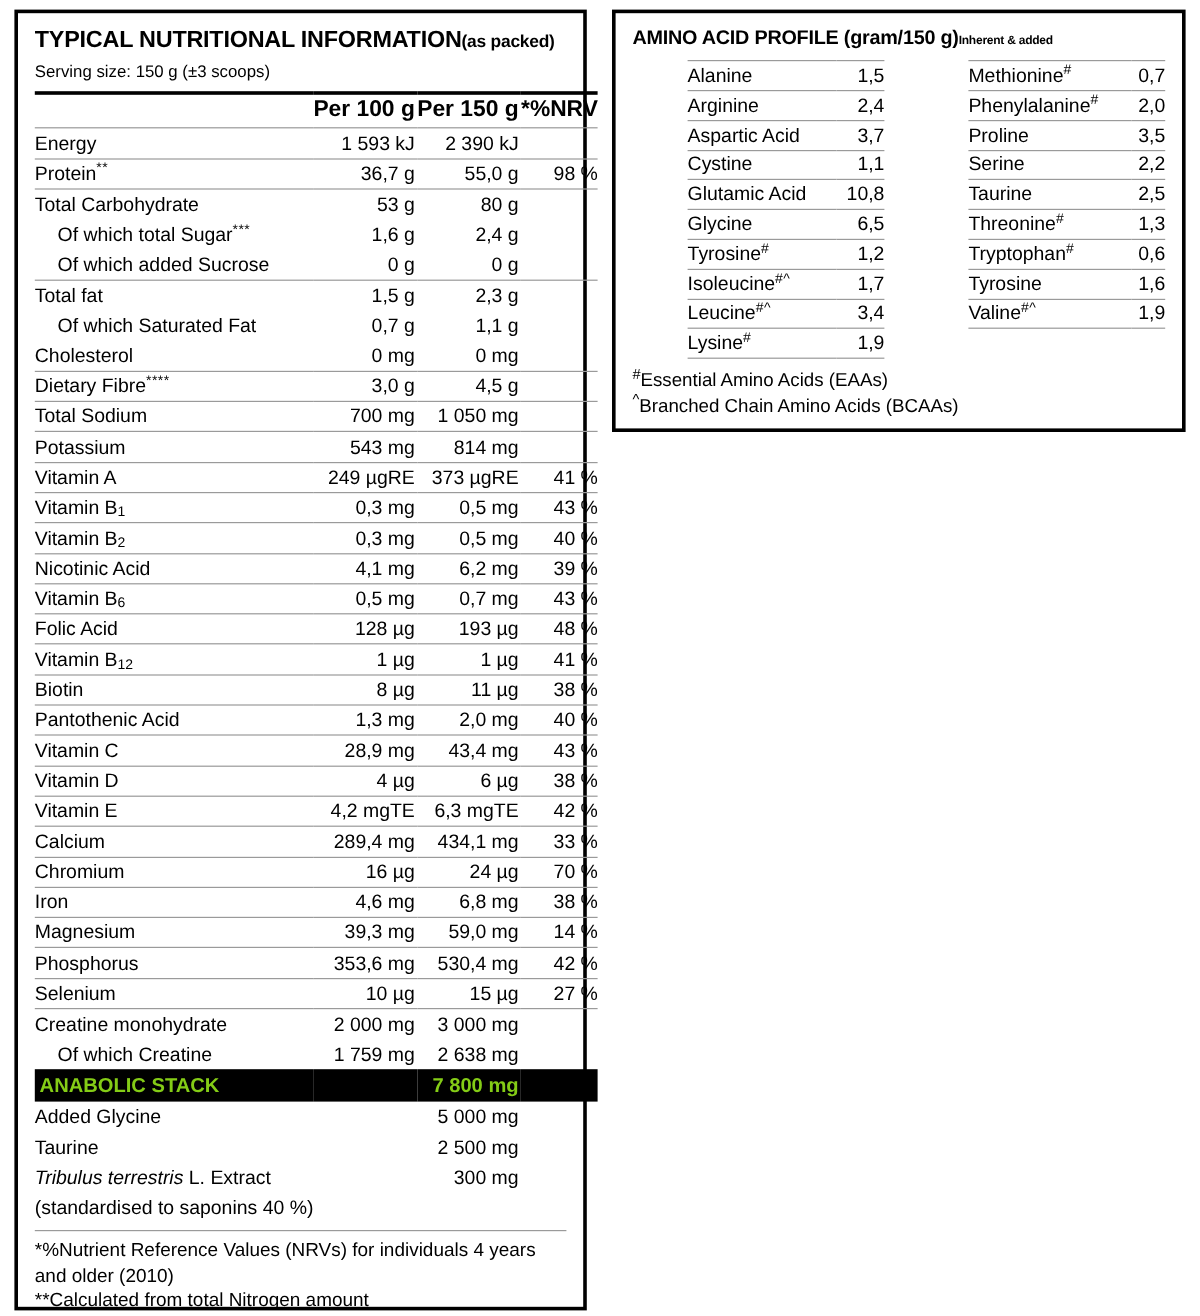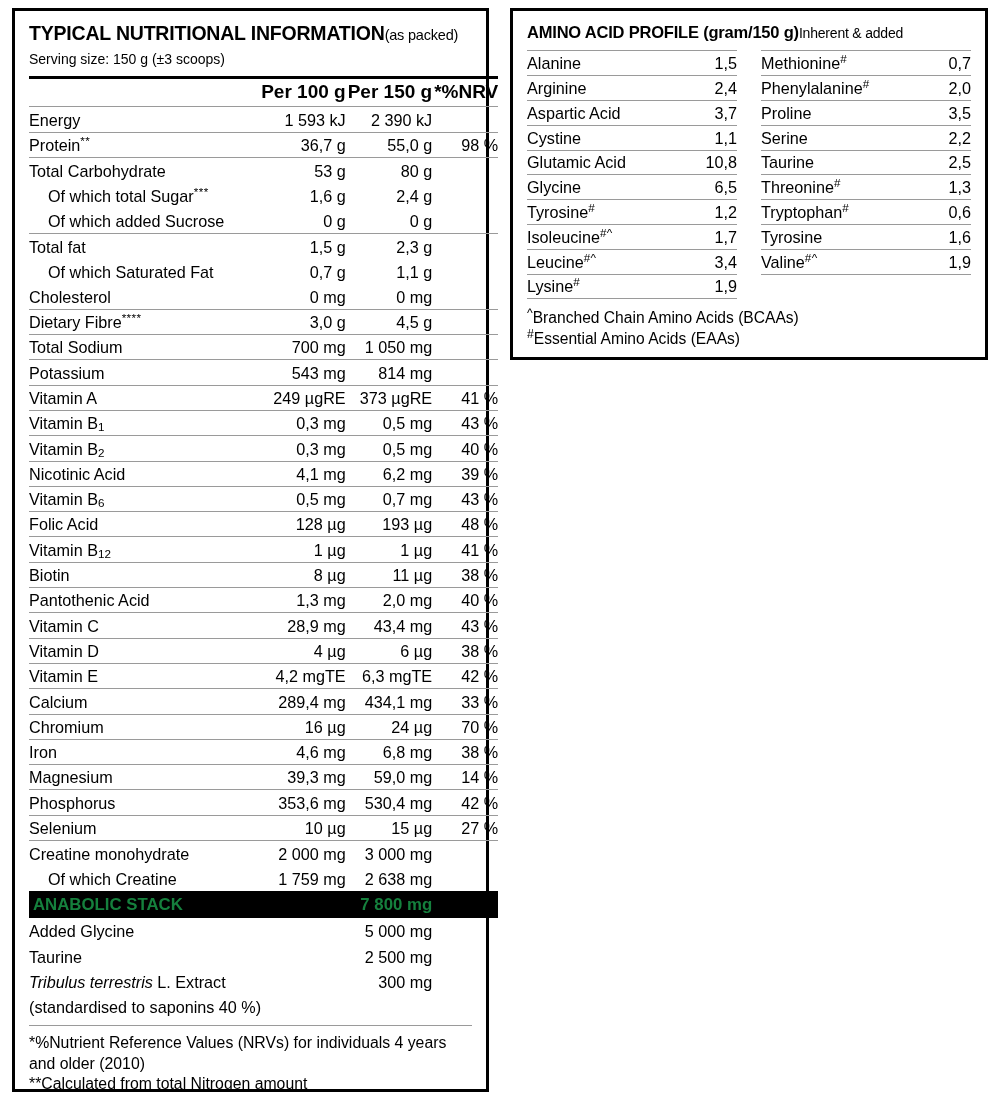--- a/index.html
+++ b/index.html
@@ -37,24 +37,24 @@
   
   .panel-title {
     font-weight: bold;
     font-size: 19.5px;
     letter-spacing: -0.2px;
     white-space: nowrap;
     line-height: 1.1;
   }
   .panel-title .sub-reg {
     font-size: 14.5px;
-    font-weight: normal;
+    font-weight: bold;
   }
   #amino-panel .panel-title { font-size: 16.5px; }
-  #amino-panel .panel-title .sub-reg { font-size: 14px; }
+  #amino-panel .panel-title .sub-reg { font-size: 10px; }
 
   .serving {
     font-size: 14px;
     margin-top: 7px;
     margin-bottom: 9px;
     white-space: nowrap;
   }
 
   
   table.nut {
@@ -99,21 +99,21 @@
   }
   sub.vs {
     font-size: 0.72em;
     vertical-align: -0.18em;
     line-height: 0;
   }
 
   
   tr.blackrow td {
     background: #000;
-    color: #15803d;
+    color: #84cc16;
     font-weight: bold;
     font-size: 16.8px;
     height: 27px;
     padding-top: 2px !important;
     padding-bottom: 3px !important;
   }
   tr.blackrow td.c-name { padding-left: 4px !important; }
 
   .italic { font-style: italic; }
 
@@ -126,21 +126,21 @@
     line-height: 1.30;
   }
   .footnotes div { white-space: normal; }
 
   
   .amino-cols {
     display: flex;
     gap: 24px;
     margin-top: 9px;
   }
-  .amino-col { flex: 1 1 0; }
+  .amino-col { flex: 1 1 0; margin-left: 46px; }
   table.amino {
     width: 100%;
     border-collapse: collapse;
     font-size: 16.2px;
   }
   table.amino td {
     padding: 0;
     white-space: nowrap;
     height: 24.8px;
     vertical-align: bottom;
@@ -500,18 +500,18 @@
               <tr>
                 <td class="a-name"><span>Valine</span><sup class="fn">#^</sup></td>
                 <td class="a-val">1,9</td>
               </tr>
             </tbody>
         </table>
       </div>
     </div>
 
     <div class="amino-notes" id="amino-notes">
+        <div><sup>#</sup><span>Essential Amino Acids (EAAs)</span></div>
         <div><sup>^</sup><span>Branched Chain Amino Acids (BCAAs)</span></div>
-        <div><sup>#</sup><span>Essential Amino Acids (EAAs)</span></div>
       </div>
   </div>
 
 </div>
 
 </body></html>

